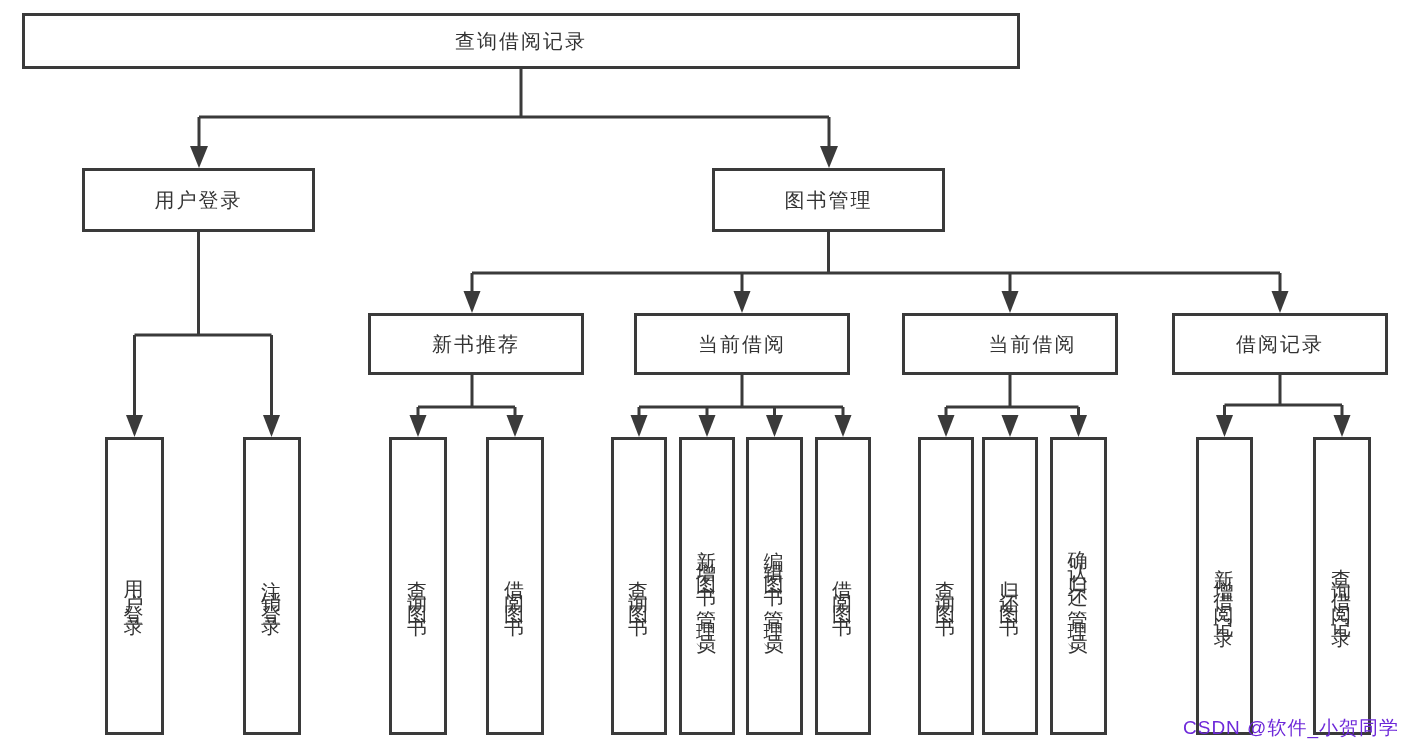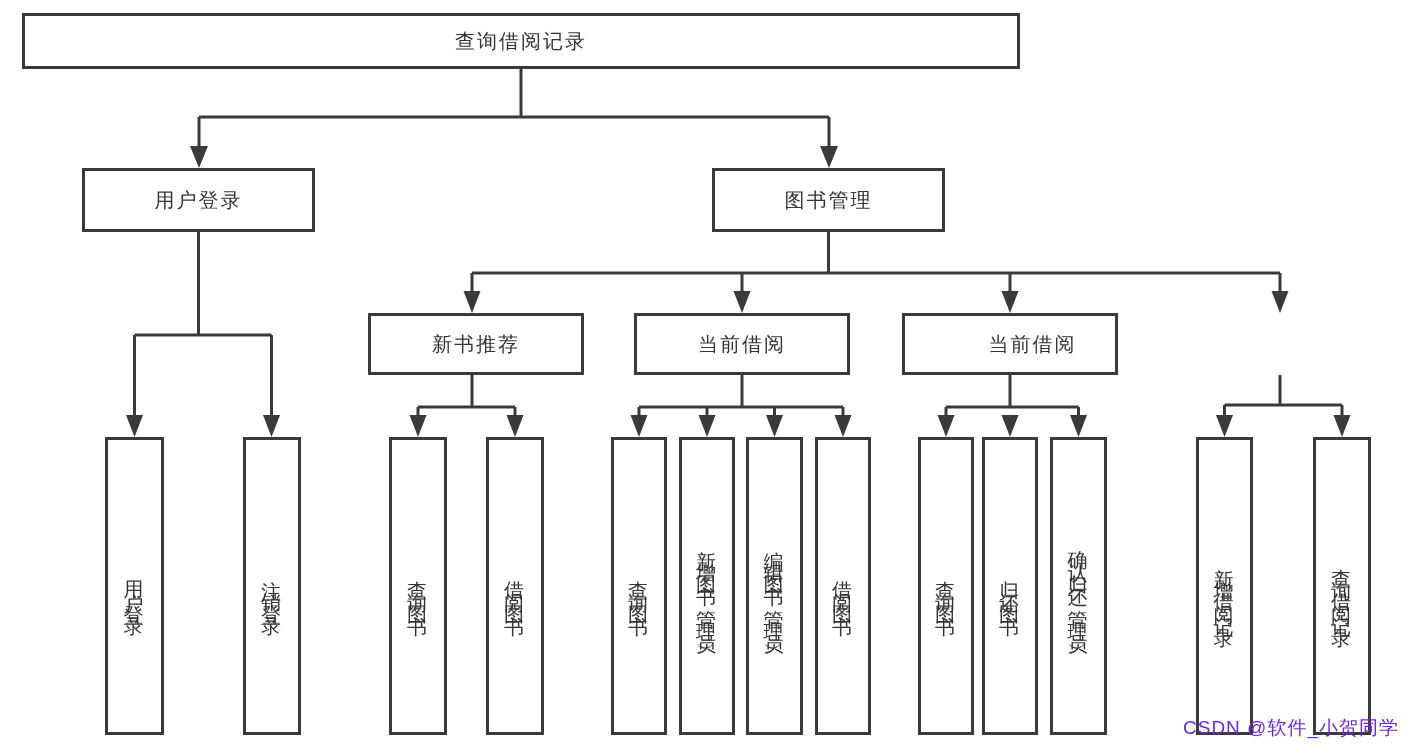--- a/index.html
+++ b/index.html
@@ -92,20 +92,21 @@
   </svg>
 
   <div class="node" id="b-root">查询借阅记录</div>
 
   <div class="node" id="b-l2-1">用户登录</div>
   <div class="node" id="b-l2-2">图书管理</div>
 
   <div class="node" id="b-l3-1">新书推荐</div>
   <div class="node" id="b-l3-2">当前借阅</div>
   <div class="node" id="b-l3-3">当前借阅</div>
+  <div class="node" id="b-l3-4">借阅记录</div>
 
   <div class="node leaf" id="b-lf-1">用户登录</div>
   <div class="node leaf" id="b-lf-2">注销登录</div>
   <div class="node leaf" id="b-lf-3">查询图书</div>
   <div class="node leaf" id="b-lf-4">借阅图书</div>
   <div class="node leaf" id="b-lf-5">查询图书</div>
   <div class="node leaf" id="b-lf-6">新增图书（管理员）</div>
   <div class="node leaf" id="b-lf-7">编辑图书（管理员）</div>
   <div class="node leaf" id="b-lf-8">借阅图书</div>
   <div class="node leaf" id="b-lf-9">查询图书</div>

